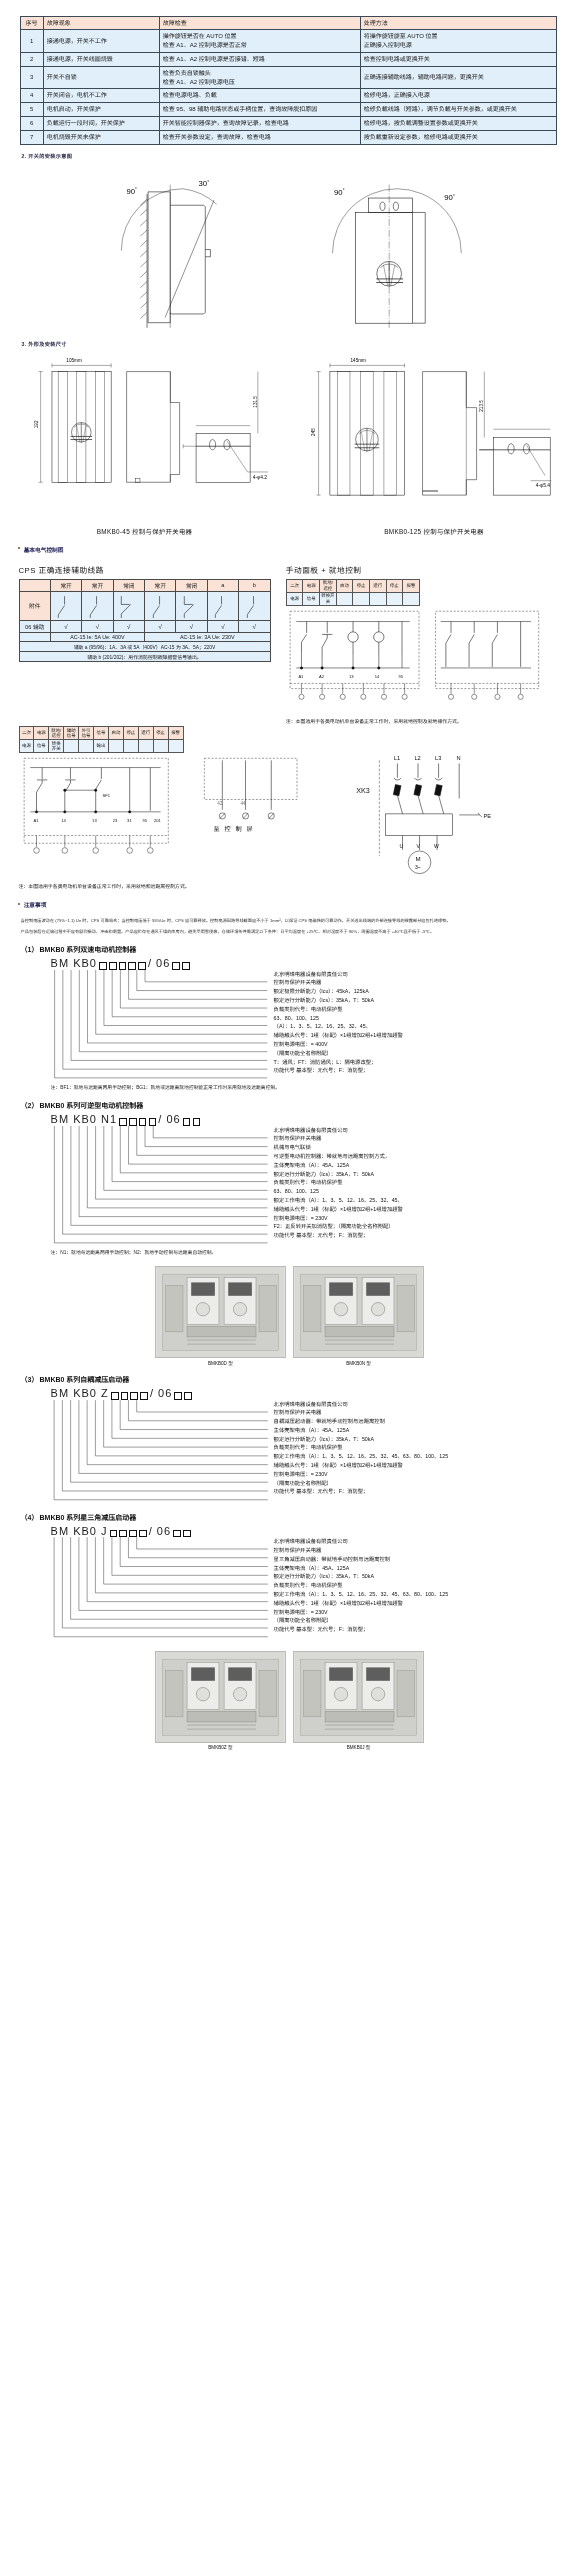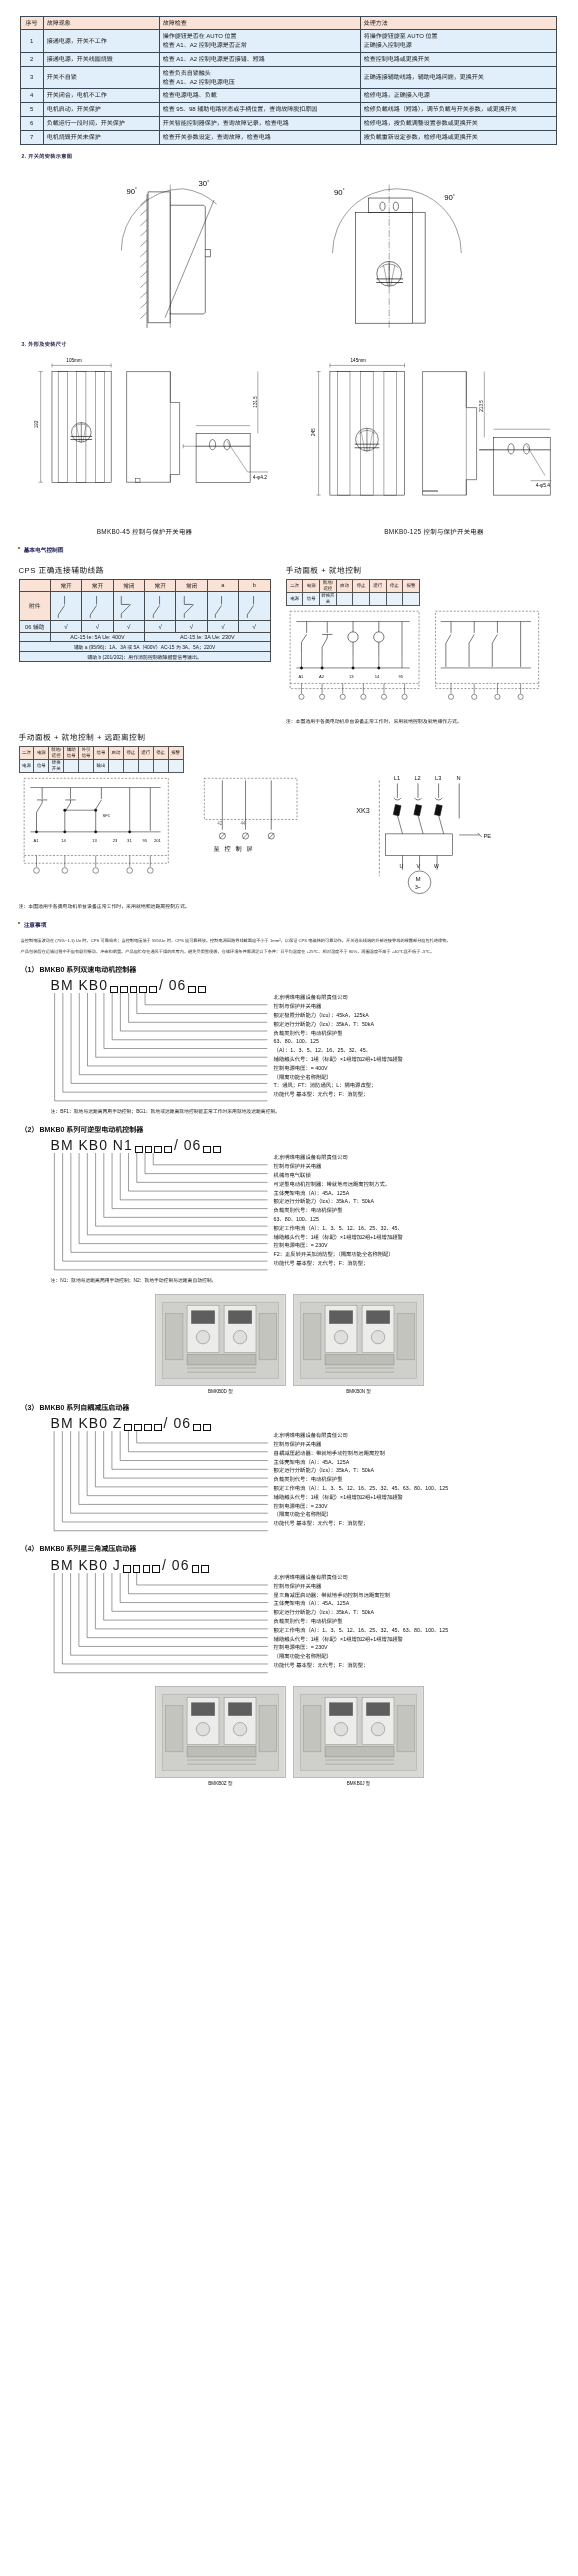--- a/index.html
+++ b/index.html
@@ -102,21 +102,21 @@
   .notes-wide { padding:3.1px 20.6px 0 20.6px; font-size:4.2px; color:#333; line-height:1.85;}
 
   
   .model-block { margin:8.2px 0 4.1px 0; padding:0 20.6px; }
   .model-head { font-size:7px; font-weight:bold; color:#111; margin-bottom:3.1px; }
   .model-head .num { margin-right:1px; }
   .code-row {
     display:flex; align-items:flex-end; gap:2.1px; margin-left:30px; font-size:7.2px;
     letter-spacing:0.5px;
   }
-  .code-row .txt { font-size:14px; letter-spacing:1px; padding-bottom:0.5px;}
+  .code-row .txt { font-size:11px; letter-spacing:1px; padding-bottom:0.5px;}
   .sqr {
     display:inline-block; width:7.7px; height:7.7px; border:0.6px solid #111;
   }
   .legend-list { margin:0; padding:0; list-style:none; }
   .legend-list li {
     font-size:5.3px; line-height:1.62; color:#111; white-space:nowrap;
   }
   .model-note { font-size:4.8px; color:#222; margin:2.6px 0 0 30px; line-height:1.6;}
 
   
@@ -580,21 +580,20 @@
             <text x="218" y="140">95</text>
         </g>
       </svg>
 
       <div class="note" style="margin-top:1px;">
         <span>注：</span><span>本图适用于各类电动机单台设备正常工作时，采用就地控制及就地操作方式。</span>
       </div>
     </div>
   </div>
 
-  <div class="h-chart-title">手动面板 + 就地控制 + 远距离控制</div>
 
   <div style="padding:0 18.5px;">
     <table class="wt" style="width:165px;">
       <thead>
           <tr id="plr-head1">
             <th>二次</th>
             <th>电源</th>
             <th>就地/远控</th>
             <th>辅助信号</th>
             <th>外引信号</th>

